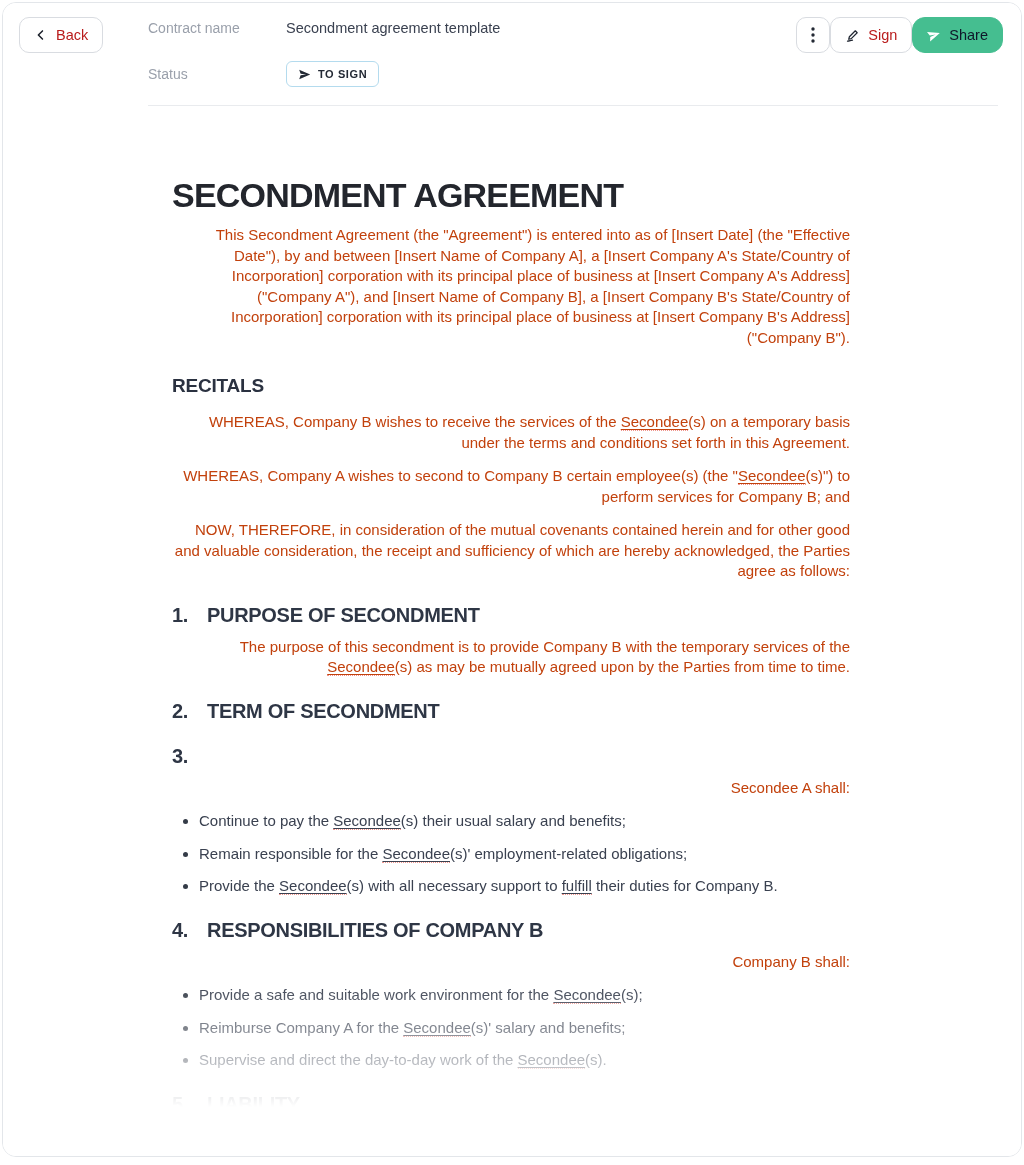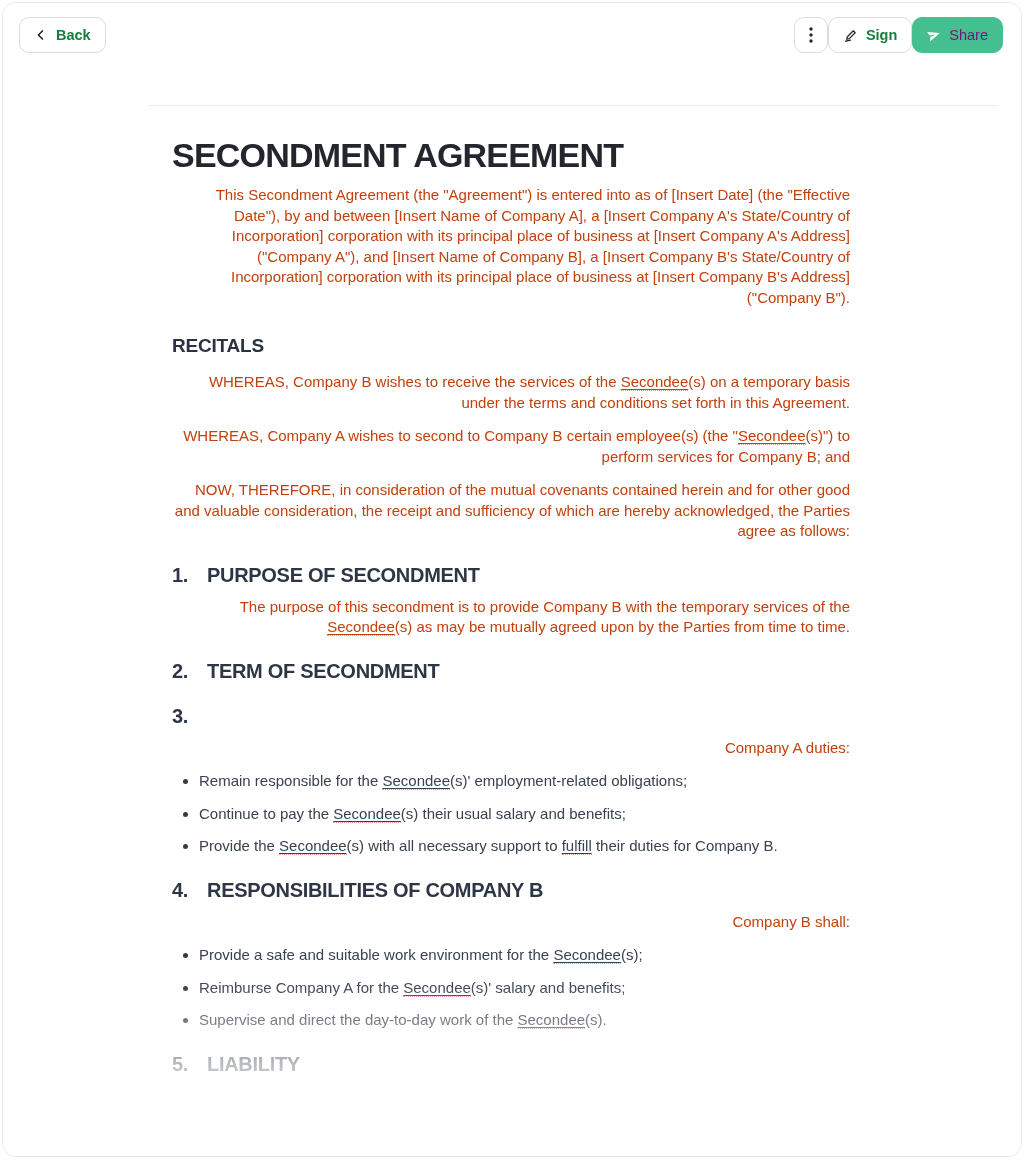--- a/index.html
+++ b/index.html
@@ -13,47 +13,47 @@
     position: absolute; left: 2px; top: 2px; right: 2px; bottom: 8px;
     background: #fff; border: 1px solid #e3e6ea; border-radius: 14px;
     overflow: hidden;
   }
 
   
   .header { position: absolute; left: 0; top: 0; right: 0; height: 103px; background: #fff; }
   .btn {
     display: inline-flex; align-items: center; gap: 8px; height: 36px;
     border: 1px solid #d9dce1; border-radius: 10px; background: #fff;
-    padding: 0 14px; font-size: 14.5px; font-weight: 700; color: #15803d;
+    padding: 0 14px; font-size: 14.5px; font-weight: 400; color: #b91c1c;
     cursor: pointer; font-family: inherit;
   }
   .back-btn { position: absolute; left: 16px; top: 14px; }
   .meta {
     position: absolute; left: 145px; top: 17px;
     display: grid; grid-template-columns: 138px auto; row-gap: 25px; align-items: center;
   }
   .meta-label { font-size: 14px; color: #9aa0ab; }
   .meta-value { font-size: 14.5px; color: #3a4150; }
   .status-badge {
     display: inline-flex; align-items: center; gap: 7px; height: 26px;
     padding: 0 11px; border: 1px solid #b4dbee; border-radius: 6px; background: #fff;
     font-size: 11px; font-weight: 700; letter-spacing: 0.6px; color: #232934;
     cursor: pointer; justify-self: start;
   }
   .actions { position: absolute; right: 18px; top: 14px; display: flex; gap: 0; }
   .kebab-btn { width: 34px; padding: 0; justify-content: center; }
-  .share-btn { background: #45be90; border-color: #45be90; color: #701a75; font-weight: 500; }
+  .share-btn { background: #45be90; border-color: #45be90; color: #0f172a; font-weight: 500; border-radius: 13px; }
   .divider { position: absolute; left: 145px; right: 23px; top: 102px; height: 1px; background: #e9ebee; }
 
   
   .doc {
     position: absolute; top: 103px; left: 0; right: 0; bottom: 0;
     overflow: hidden; padding: 30px 170px 0 169px;
   }
-  .doc-inner { max-width: 678px; }
+  .doc-inner { max-width: 678px; margin-top: 40px; }
   .doc-title {
     margin: 0; font-size: 34px; line-height: 38px; font-weight: 700;
     letter-spacing: -0.8px; color: #23262d;
   }
   .doc p {
     margin: 0 0 13px; font-size: 15px; line-height: 20.5px; color: #c2410c; text-align: right;
   }
   .doc .intro { margin-top: 11px; }
   .h-recitals {
     margin: 27px 0 15px; font-size: 19px; line-height: 22px; font-weight: 700;
@@ -93,20 +93,34 @@
 
     <button class="btn back-btn">
       <span class="icon">
         <svg width="14" height="14" viewBox="0 0 24 24">
             <path d="M14.5 5l-7 7 7 7" fill="none" stroke="#1c212b" stroke-width="2.6" stroke-linecap="round" stroke-linejoin="round"></path>
           </svg>
       </span>
       <span>Back</span>
     </button>
 
+    <div class="meta">
+      <div class="meta-label">Contract name</div>
+      <div class="meta-value">Secondment agreement template</div>
+
+      <div class="meta-label">Status</div>
+      <div class="status-badge">
+        <span class="icon">
+          <svg width="13" height="13" viewBox="0 0 24 24">
+              <path d="M2.2 20.6L22.5 12 2.2 3.4l2.6 7.3 10.2 1.3-10.2 1.3z" fill="#232934"></path>
+            </svg>
+        </span>
+        <span>TO SIGN</span>
+      </div>
+    </div>
 
     <div class="actions">
       <button class="btn kebab-btn">
         <span class="icon">
           <svg width="4" height="16" viewBox="0 0 4 16">
               <circle cx="2" cy="2" r="1.7" fill="#232934"></circle>
               <circle cx="2" cy="8" r="1.7" fill="#232934"></circle>
               <circle cx="2" cy="14" r="1.7" fill="#232934"></circle>
             </svg>
         </span>
@@ -153,24 +167,24 @@
       <p>The purpose of this secondment is to provide Company B with the temporary services of the <span class="spell">Secondee</span>(s) as may be mutually agreed upon by the Parties from time to time.</p>
 
       <h3 class="h-num">
         <span class="num">2.</span>
         <span>TERM OF SECONDMENT</span>
       </h3>
 
       <h3 class="h-num">
         <span class="num">3.</span>
       </h3>
-      <p>Company A duties:</p>
+      <p>Secondee A shall:</p>
       <ul class="bullets">
+        <li>Continue to pay the <span class="spell">Secondee</span>(s) their usual salary and benefits;</li>
         <li>Remain responsible for the <span class="spell">Secondee</span>(s)' employment-related obligations;</li>
-        <li>Continue to pay the <span class="spell">Secondee</span>(s) their usual salary and benefits;</li>
         <li>Provide the <span class="spell">Secondee</span>(s) with all necessary support to <span class="spell">fulfill</span> their duties for Company B.</li>
       </ul>
 
       <h3 class="h-num">
         <span class="num">4.</span>
         <span>RESPONSIBILITIES OF COMPANY B</span>
       </h3>
       <p>Company B shall:</p>
       <ul class="bullets">
         <li>Provide a safe and suitable work environment for the <span class="spell">Secondee</span>(s);</li>

